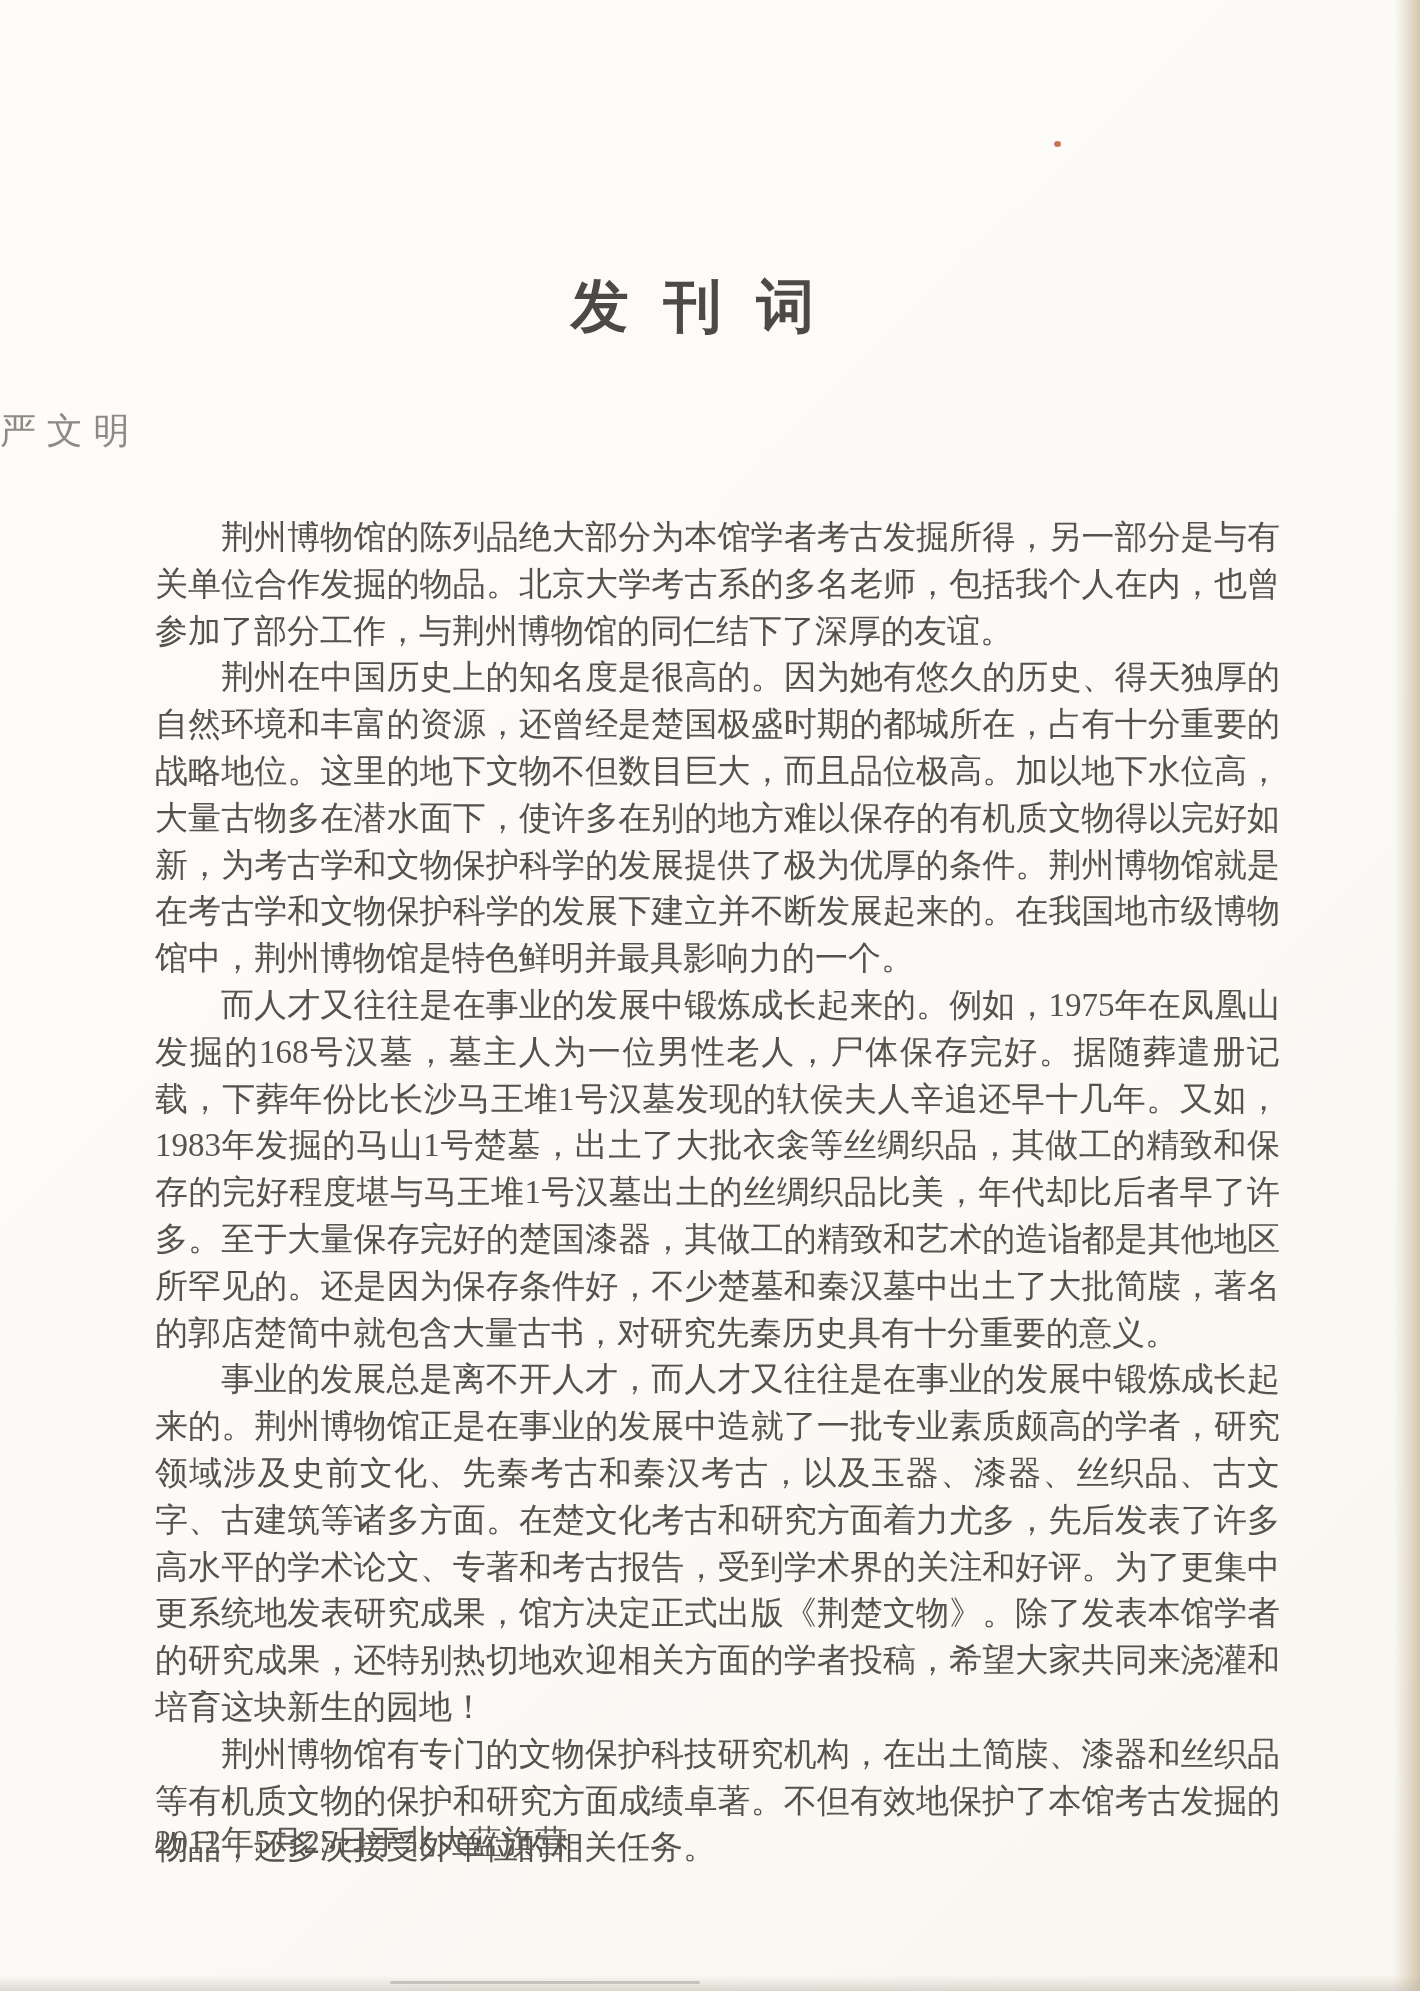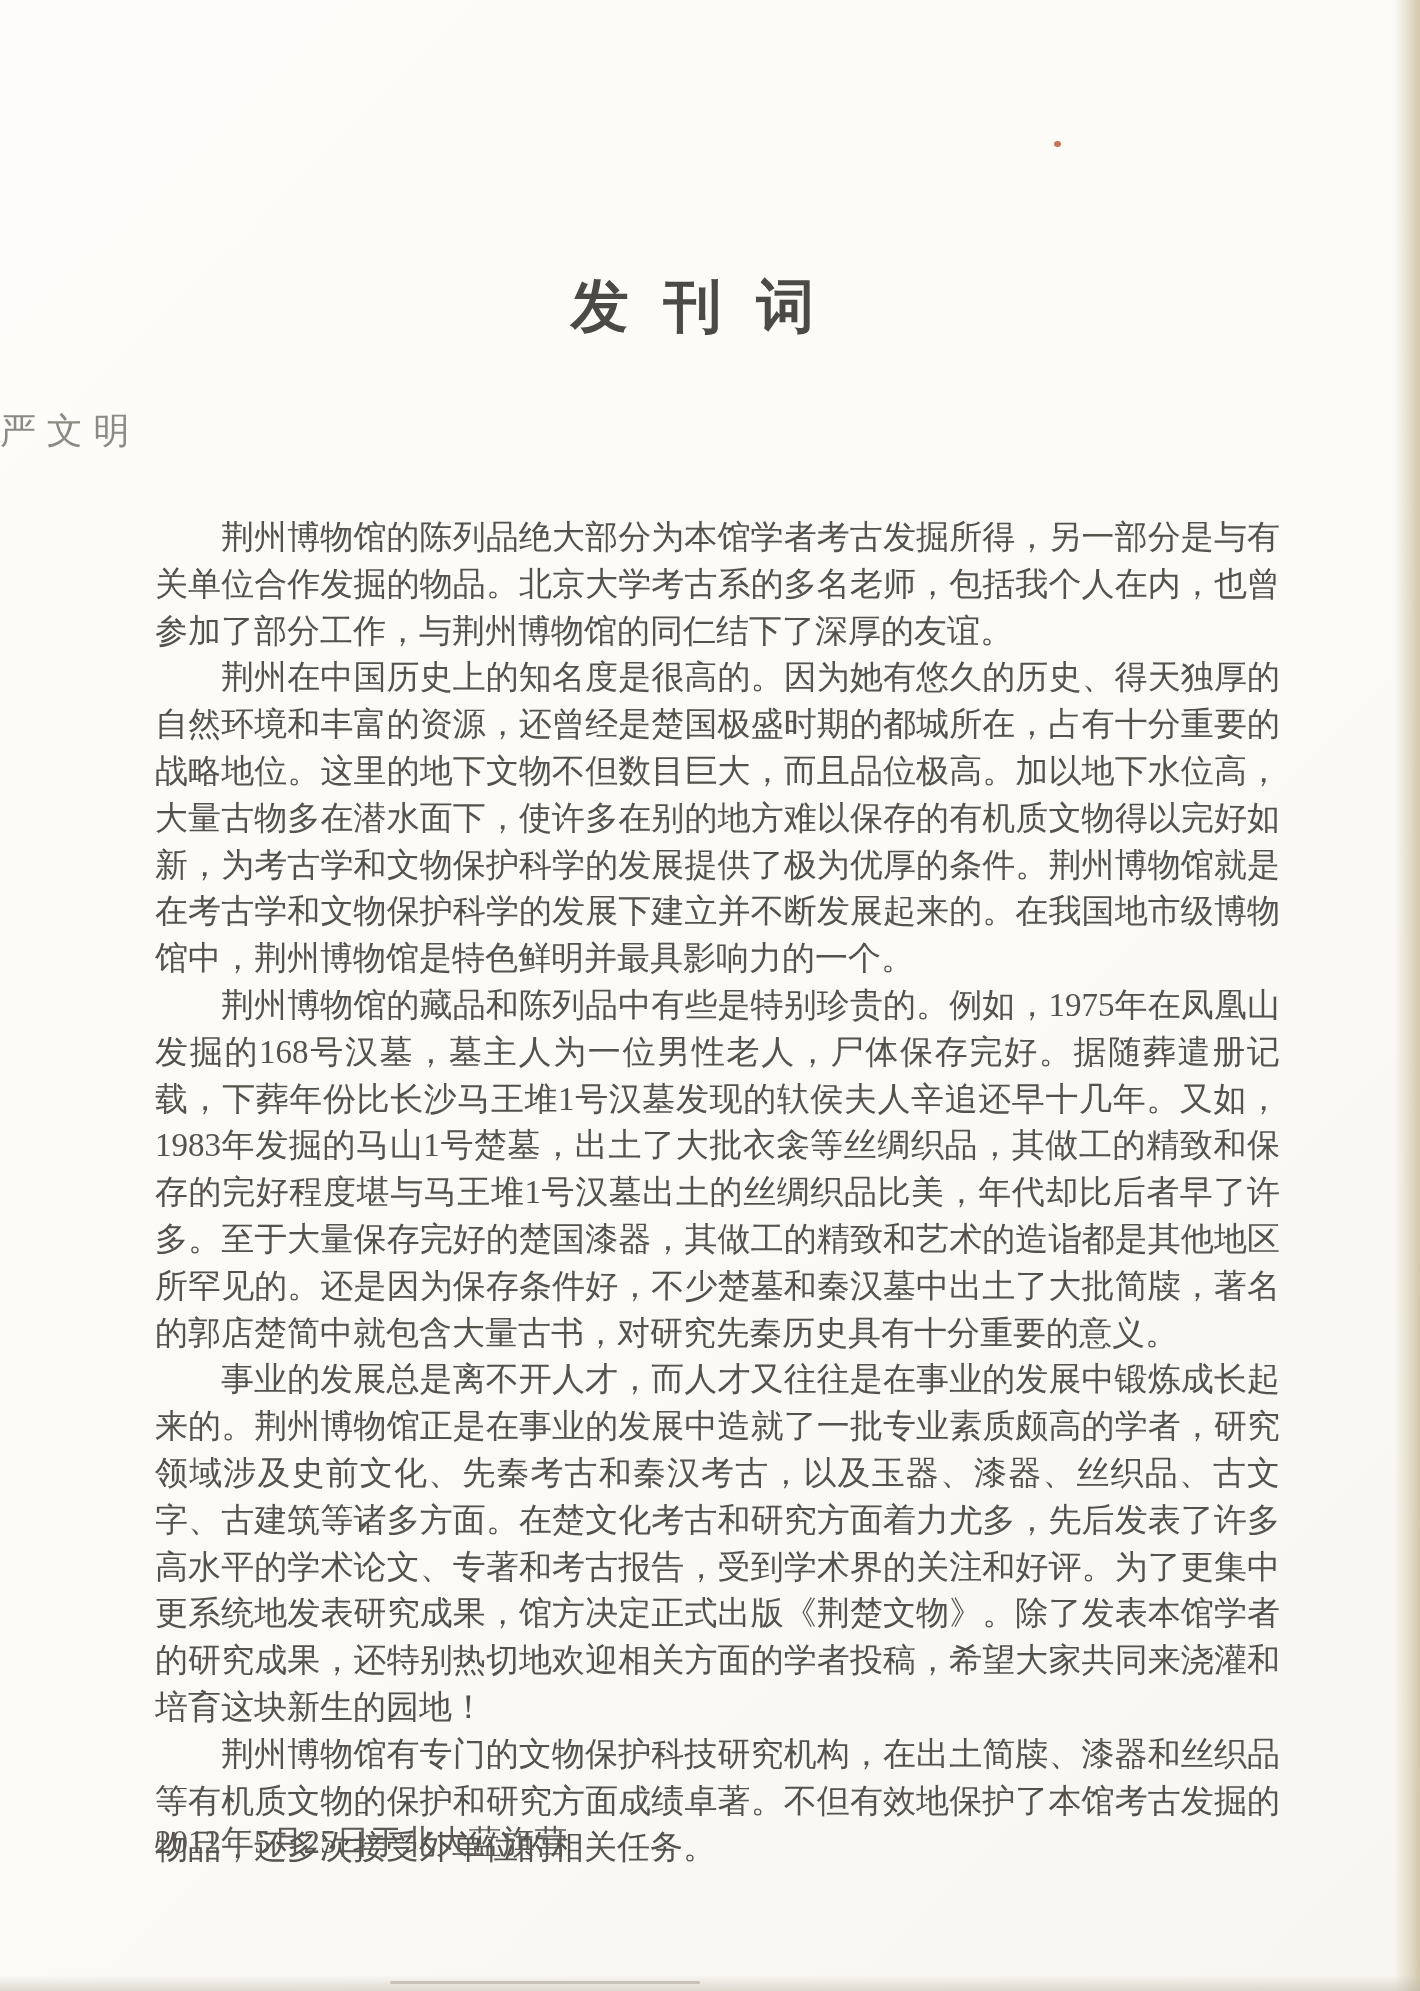--- a/index.html
+++ b/index.html
@@ -108,21 +108,21 @@
 
 <div class="page">
 
   <h1 class="title">发刊词</h1>
 
   <div class="author">严文明</div>
 
   <div class="body-text">
     <p>荆州博物馆的陈列品绝大部分为本馆学者考古发掘所得，另一部分是与有关单位合作发掘的物品。北京大学考古系的多名老师，包括我个人在内，也曾参加了部分工作，与荆州博物馆的同仁结下了深厚的友谊。</p>
     <p>荆州在中国历史上的知名度是很高的。因为她有悠久的历史、得天独厚的自然环境和丰富的资源，还曾经是楚国极盛时期的都城所在，占有十分重要的战略地位。这里的地下文物不但数目巨大，而且品位极高。加以地下水位高，大量古物多在潜水面下，使许多在别的地方难以保存的有机质文物得以完好如新，为考古学和文物保护科学的发展提供了极为优厚的条件。荆州博物馆就是在考古学和文物保护科学的发展下建立并不断发展起来的。在我国地市级博物馆中，荆州博物馆是特色鲜明并最具影响力的一个。</p>
-    <p>荆州博物馆的藏品和陈列品中有些是特别珍贵的。例如，1975年在凤凰山发掘的168号汉墓，墓主人为一位男性老人，尸体保存完好。据随葬遣册记载，下葬年份比长沙马王堆1号汉墓发现的轪侯夫人辛追还早十几年。又如，1983年发掘的马山1号楚墓，出土了大批衣衾等丝绸织品，其做工的精致和保存的完好程度堪与马王堆1号汉墓出土的丝绸织品比美，年代却比后者早了许多。至于大量保存完好的楚国漆器，其做工的精致和艺术的造诣都是其他地区所罕见的。还是因为保存条件好，不少楚墓和秦汉墓中出土了大批简牍，著名的郭店楚简中就包含大量古书，对研究先秦历史具有十分重要的意义。</p>
+    <p>而人才又往往是在事业的发展中锻炼成长起来的。例如，1975年在凤凰山发掘的168号汉墓，墓主人为一位男性老人，尸体保存完好。据随葬遣册记载，下葬年份比长沙马王堆1号汉墓发现的轪侯夫人辛追还早十几年。又如，1983年发掘的马山1号楚墓，出土了大批衣衾等丝绸织品，其做工的精致和保存的完好程度堪与马王堆1号汉墓出土的丝绸织品比美，年代却比后者早了许多。至于大量保存完好的楚国漆器，其做工的精致和艺术的造诣都是其他地区所罕见的。还是因为保存条件好，不少楚墓和秦汉墓中出土了大批简牍，著名的郭店楚简中就包含大量古书，对研究先秦历史具有十分重要的意义。</p>
     <p>事业的发展总是离不开人才，而人才又往往是在事业的发展中锻炼成长起来的。荆州博物馆正是在事业的发展中造就了一批专业素质颇高的学者，研究领域涉及史前文化、先秦考古和秦汉考古，以及玉器、漆器、丝织品、古文字、古建筑等诸多方面。在楚文化考古和研究方面着力尤多，先后发表了许多高水平的学术论文、专著和考古报告，受到学术界的关注和好评。为了更集中更系统地发表研究成果，馆方决定正式出版《荆楚文物》。除了发表本馆学者的研究成果，还特别热切地欢迎相关方面的学者投稿，希望大家共同来浇灌和培育这块新生的园地！</p>
     <p>荆州博物馆有专门的文物保护科技研究机构，在出土简牍、漆器和丝织品等有机质文物的保护和研究方面成绩卓著。不但有效地保护了本馆考古发掘的物品，还多次接受外单位的相关任务。</p>
   </div>
 
   <div class="dateline">2012年5月25日于北大蓝旗营</div>
 
   <span class="ink-speck"></span>
   <div class="edge-right"></div>
   <div class="edge-bottom"></div>
   <div class="artifact-line"></div>

